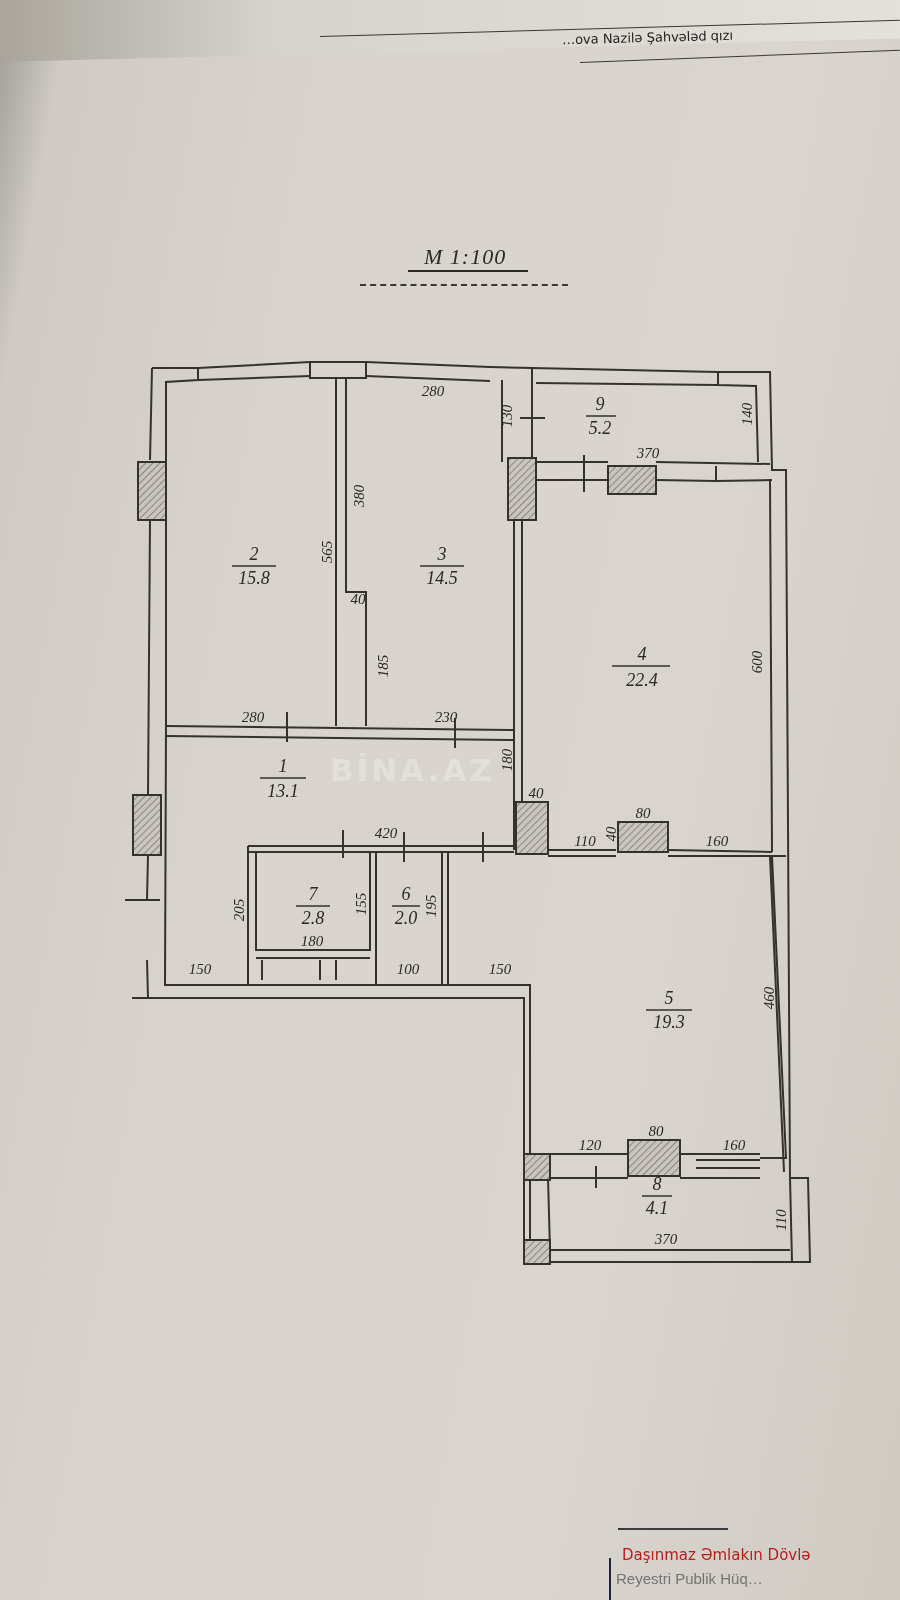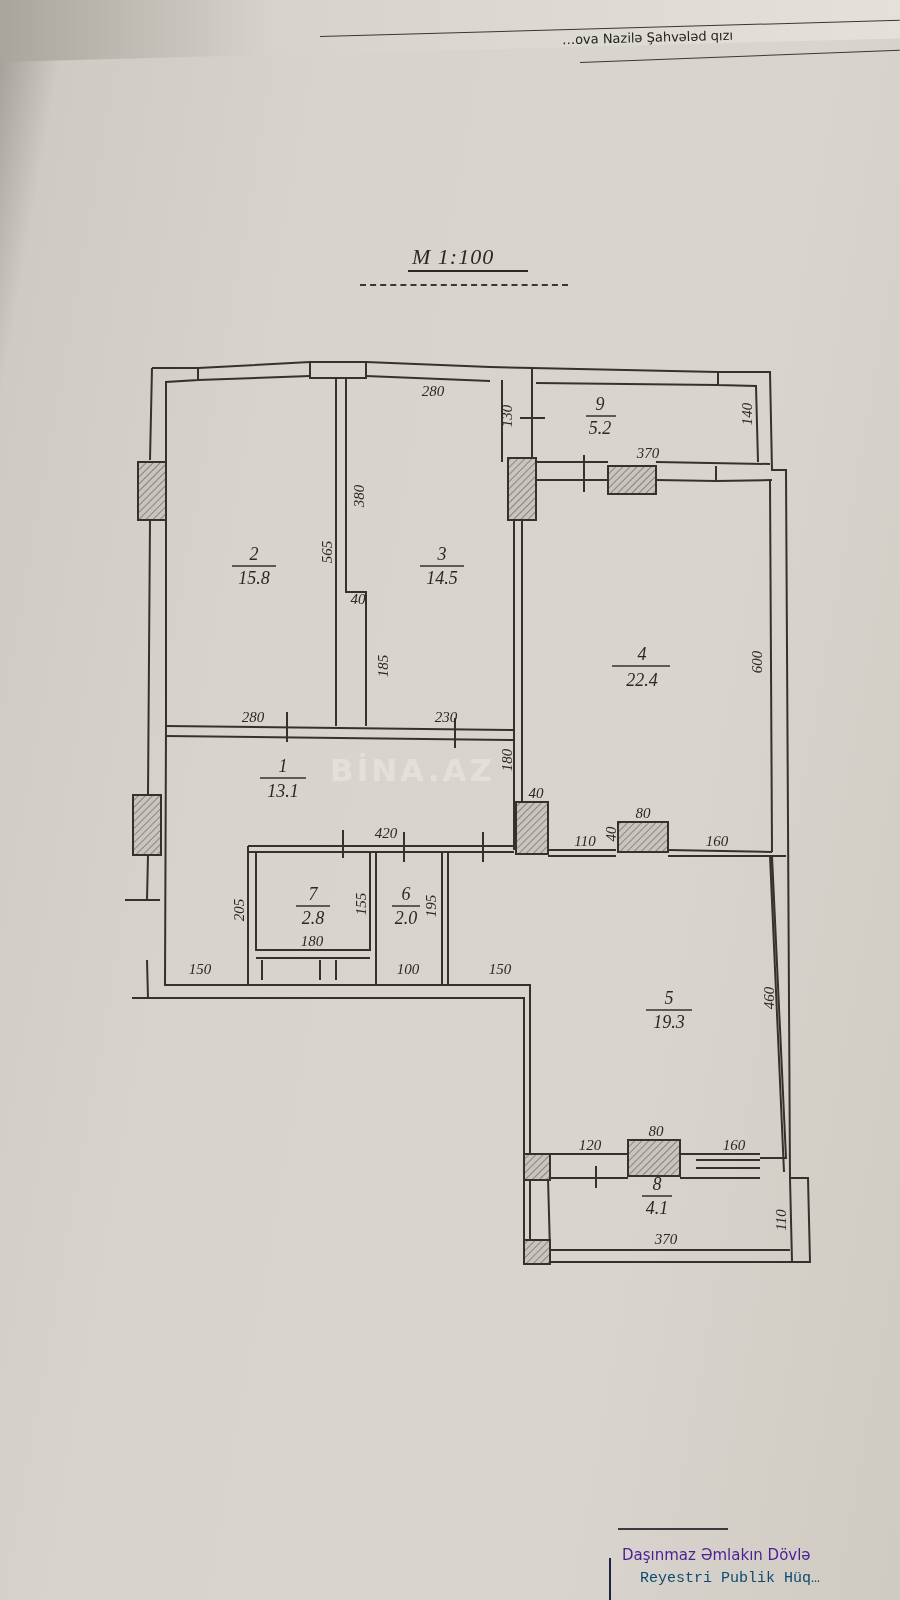--- a/index.html
+++ b/index.html
@@ -13,29 +13,29 @@
     background: linear-gradient(90deg,#a9a59d 0%, #d6d3cc 30%, #e4e1da 100%);
     transform: skewY(-1.5deg); transform-origin:0 0;
   }
   .owner-line { position:absolute; left:320px; top:36px; width:580px; height:1px; background:#3a3632; transform: rotate(-1.6deg); transform-origin:0 0; }
   .owner-line2 { position:absolute; left:580px; top:62px; width:320px; height:1px; background:#3a3632; transform: rotate(-2.2deg); transform-origin:0 0; }
   .owner-text {
     position:absolute; left:562px; top:30px; font-family:"DejaVu Sans", sans-serif; font-size:13px; color:#222;
     transform: rotate(-1.5deg);
   }
   .scale {
-    position:absolute; left:412px; top:244px; font-style:italic; font-size:22px; color:#2b2825; letter-spacing:1px;
+    position:absolute; left:424px; top:244px; font-style:italic; font-size:22px; color:#2b2825; letter-spacing:1px;
   }
   .scale-underline { position:absolute; left:408px; top:270px; width:120px; height:2px; background:#2b2825; }
   .scale-dash { position:absolute; left:360px; top:284px; width:208px; border-top:2px dashed #3b3733; }
   svg.plan { position:absolute; left:0; top:0; }
   .stamp-rule { position:absolute; left:618px; top:1528px; width:110px; height:2px; background:#3a3a40; }
   .stamp-bar { position:absolute; left:609px; top:1558px; width:2px; height:42px; background:#1d2240; }
-  .stamp1 { position:absolute; left:622px; top:1546px; font-family:"DejaVu Sans", sans-serif; font-size:15px; color:#4c1d95; white-space:nowrap; }
-  .stamp2 { position:absolute; left:640px; top:1570px; font-family:Liberation Mono, monospace; font-size:15px; color:#0c4a6e; white-space:nowrap; }
+  .stamp1 { position:absolute; left:622px; top:1546px; font-family:"DejaVu Sans", sans-serif; font-size:15px; color:#b91c1c; white-space:nowrap; }
+  .stamp2 { position:absolute; left:616px; top:1570px; font-family:Liberation Sans, sans-serif; font-size:15px; color:#737373; white-space:nowrap; }
   .watermark {
     position:absolute; left:330px; top:752px; font-family:"DejaVu Sans", sans-serif; font-weight:bold; font-size:31px;
     color:rgba(255,255,255,0.28); letter-spacing:3px;
   }
 </style>
 </head>
 <body>
 
 <div class="top-strip"></div>
 <div class="owner-line"></div>

